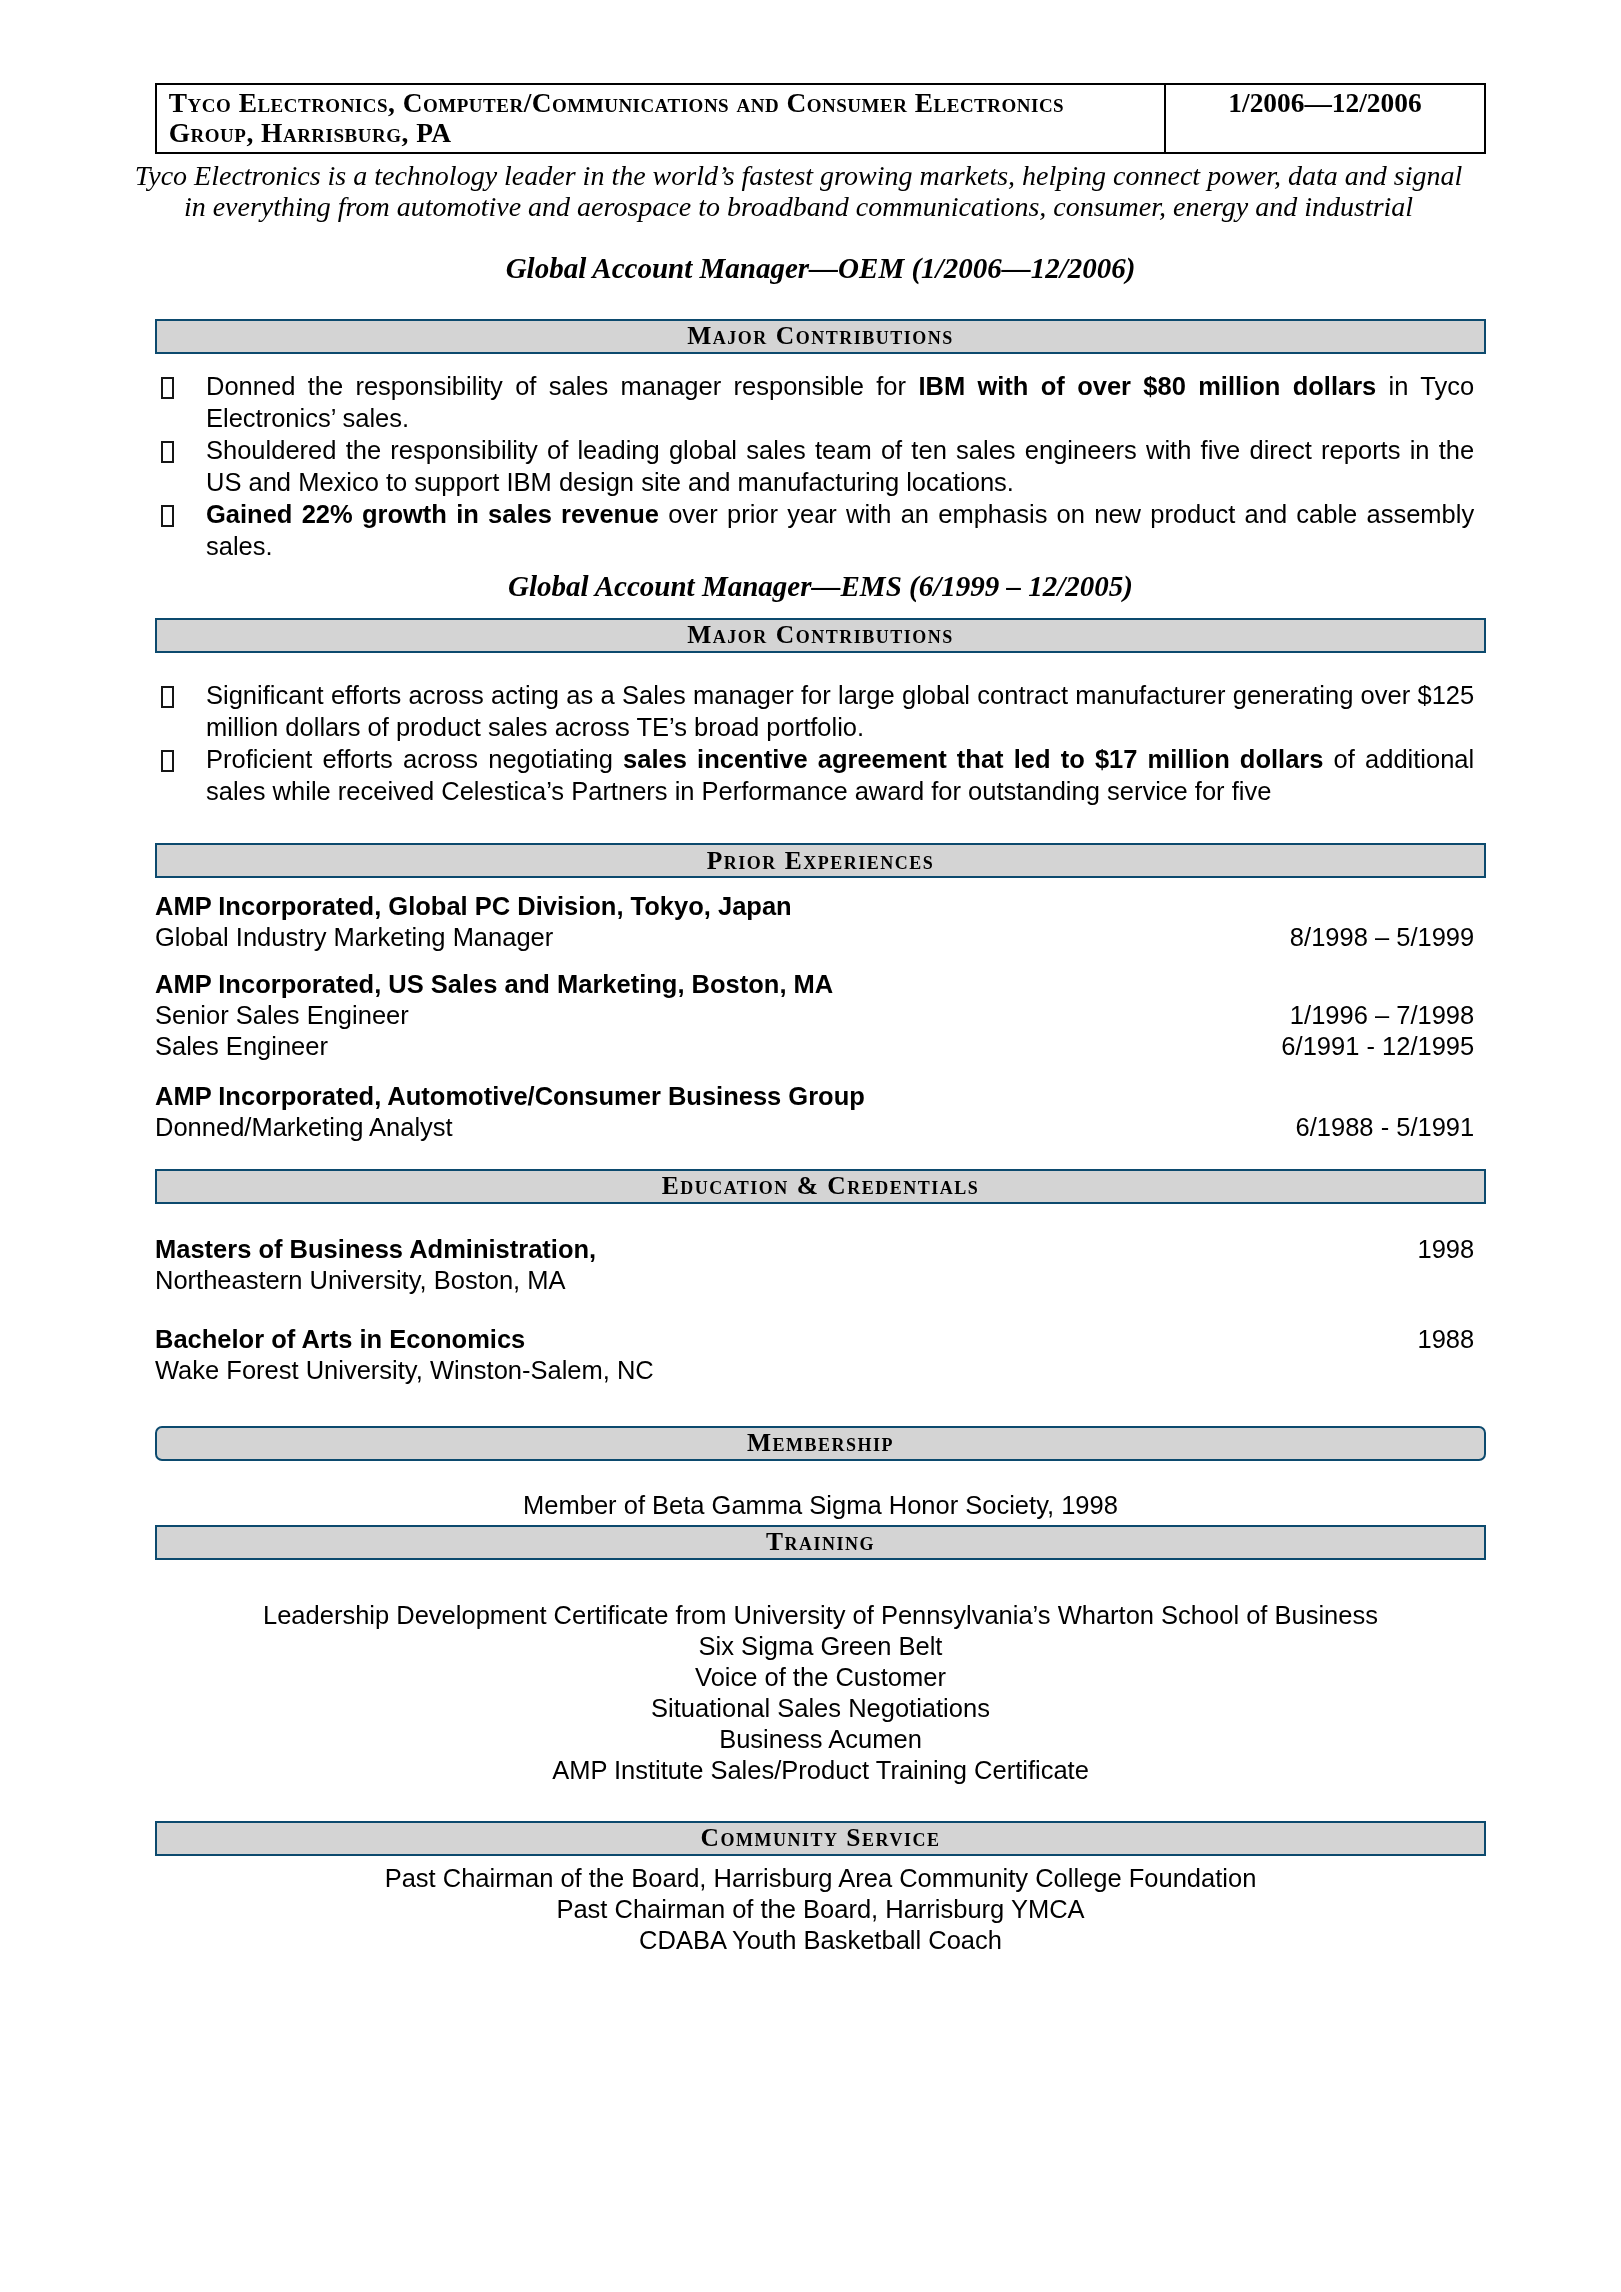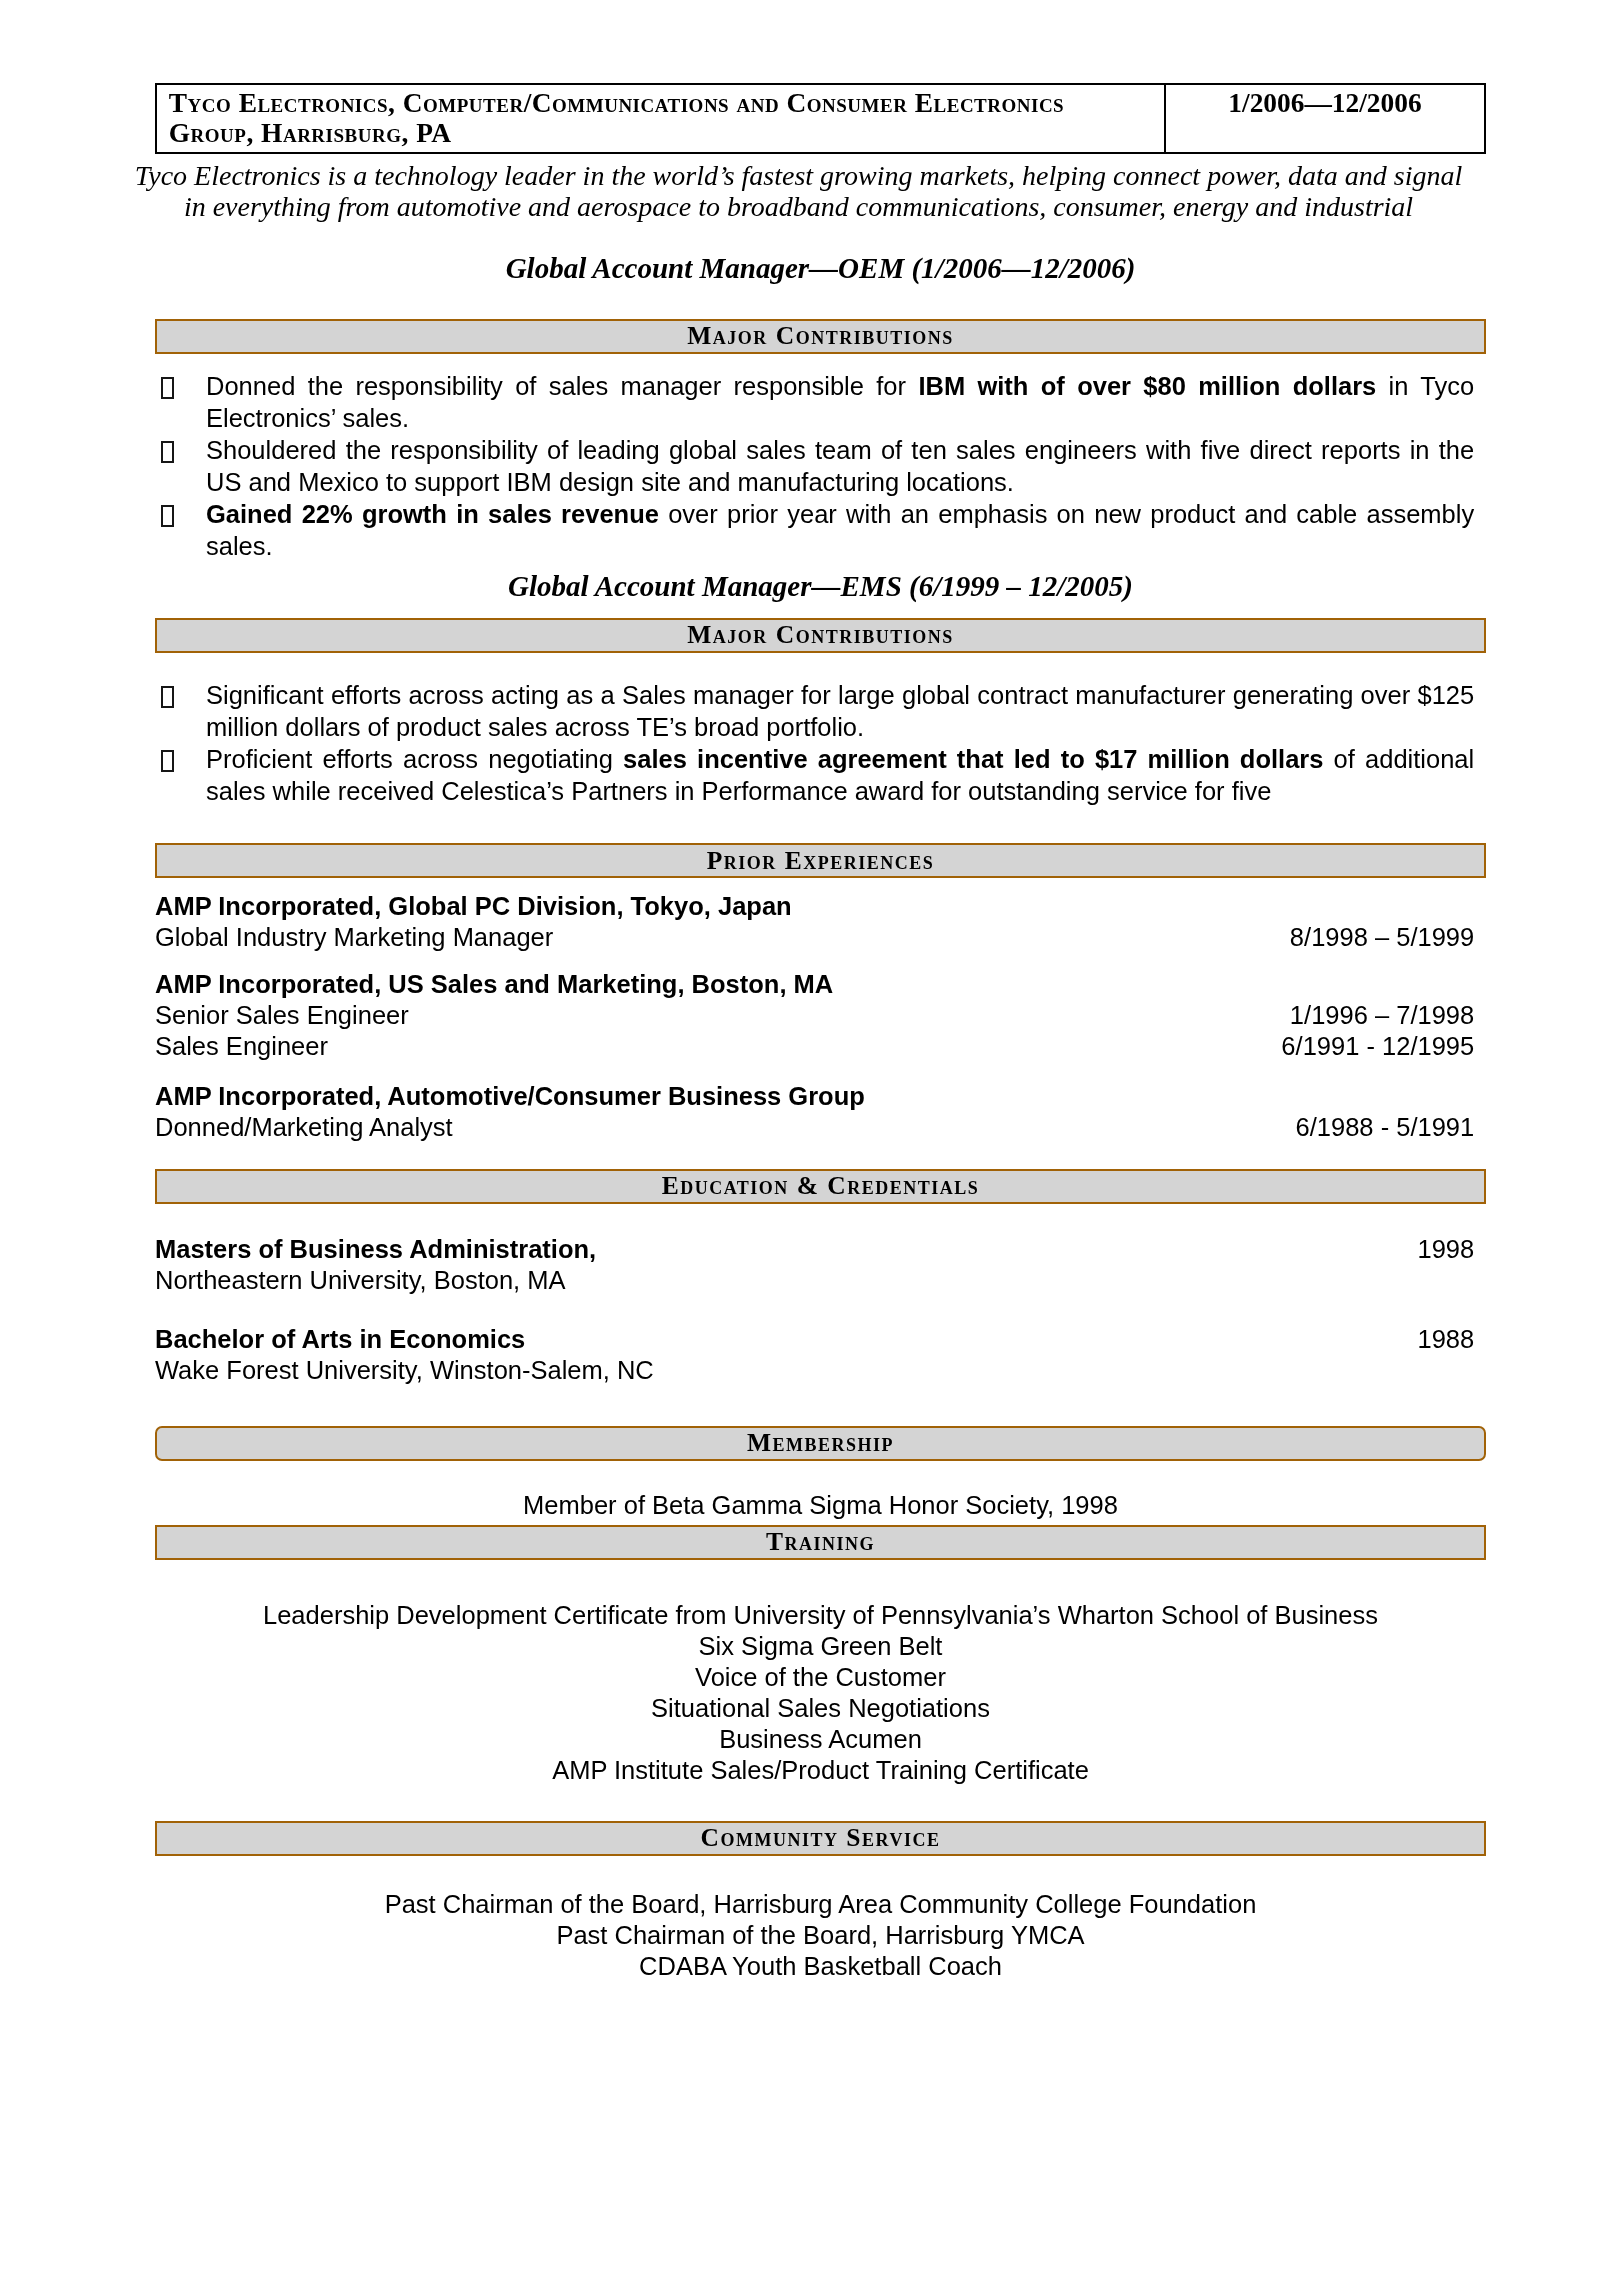--- a/index.html
+++ b/index.html
@@ -23,21 +23,21 @@
   .summary { margin:5.9px 0 0 -44px; width:1375px; text-align:center;
     font-family:"Liberation Serif", serif; font-style:italic; font-size:28px; line-height:31px; }
   .summary div { white-space:nowrap; }
   
   .job-title { text-align:center; font-family:"Liberation Serif", serif;
     font-weight:700; font-style:italic; font-size:29px; line-height:33px; }
   .jt-1 { margin-top:30px; }
   .jt-2 { margin-top:7.8px; }
   
   .section-bar {
-    height:35px; box-sizing:border-box; background:#d4d4d4; border:2px solid #a16207;
+    height:35px; box-sizing:border-box; background:#d4d4d4; border:2px solid #0c4a6e;
     display:flex; align-items:center; justify-content:center;
     font-family:"Liberation Serif", serif; font-weight:700; font-variant:small-caps;
     font-size:25.5px; letter-spacing:1.5px;
   }
   .bar-mc1 { margin-top:34px; } .bar-mc2 { margin-top:14.7px; }
   .bar-pe  { margin-top:36px; } .bar-edu { margin-top:25.5px; }
   .bar-mem { margin-top:40px;border-radius:7px; } .bar-tr  { margin-top:3.9px;  }
   .bar-cs  { margin-top:35px; }
   
   .bullets-1 { margin-top:16.7px; }
@@ -53,21 +53,21 @@
   .role-row { display:flex; justify-content:space-between; padding-right:11.8px;
     font-size:25.5px; line-height:31px; }
   
   .edu-1 { margin-top:30px; } .edu-2 { margin-top:28px; }
   .edu-head { display:flex; justify-content:space-between; padding-right:11.8px;
     font-size:25.5px; line-height:31px; }
   .degree { font-weight:700; }
   .school { font-size:25.5px; line-height:31px; }
   
   .center-list { text-align:center; font-size:25.5px; line-height:31px; }
-  .mem-list { margin-top:29px; } .tr-list { margin-top:40px; } .cs-list { margin-top:33px; }
+  .mem-list { margin-top:29px; } .tr-list { margin-top:40px; } .cs-list { margin-top:7px; }
 </style>
 </head>
 <body>
 
 <div class="page">
 
   <div class="org-box">
     <div class="org-left">
       <div>Tyco Electronics, Computer/Communications and Consumer Electronics</div>
       <div>Group, Harrisburg, PA</div>

